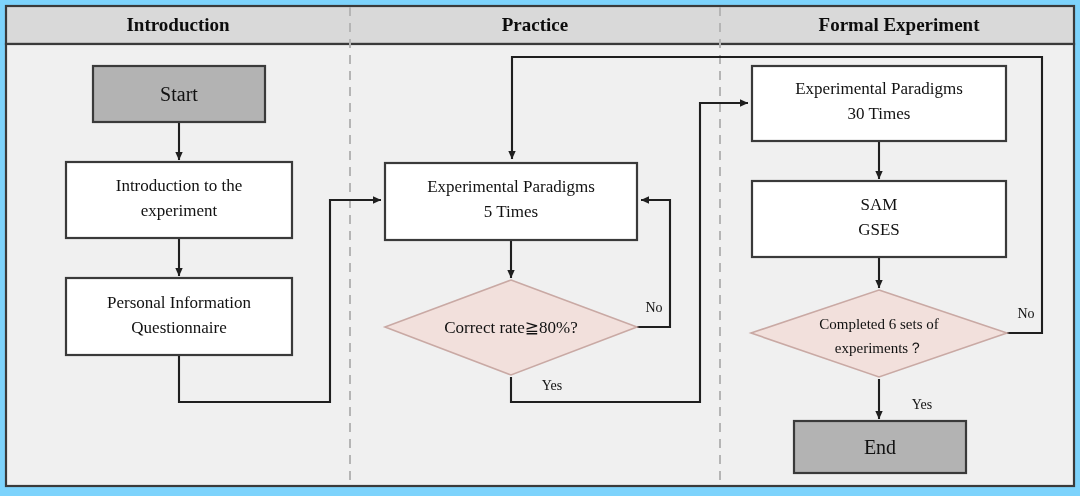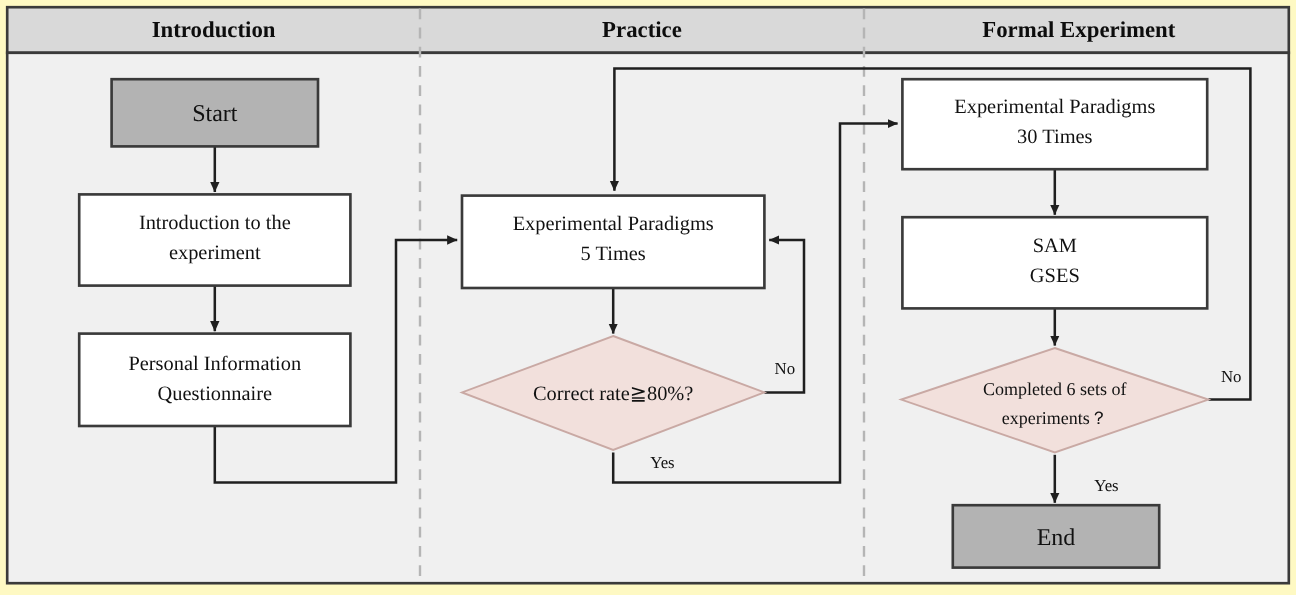--- a/index.html
+++ b/index.html
@@ -1,17 +1,17 @@
 <!DOCTYPE html>
 <html><head>
 <meta charset="utf-8">
 <style>
   html,body{margin:0;padding:0;background:#ffffff;}
   body{font-family:"Liberation Serif", serif;}
-  #root{position:relative;width:1080px;height:496px;background:#fef9c3;overflow:hidden;}
+  #root{position:relative;width:1080px;height:496px;background:#7dd3fc;overflow:hidden;}
   svg{display:block;}
   .hdr-text{font-family:"Liberation Serif", serif;font-weight:bold;font-size:19px;fill:#0d0d0d;}
   .node-text{font-family:"Liberation Serif", serif;font-size:17px;fill:#111111;}
   .node-text-lg{font-family:"Liberation Serif", serif;font-size:20px;fill:#111111;}
   .edge-label{font-family:"Liberation Serif", serif;font-size:14px;fill:#111111;}
   .dia-text{font-family:"Liberation Serif", serif;font-size:15px;fill:#111111;}
   .dia-text-big{font-family:"Liberation Serif", serif;font-size:17px;fill:#111111;}
 </style>
 </head>
 <body>

